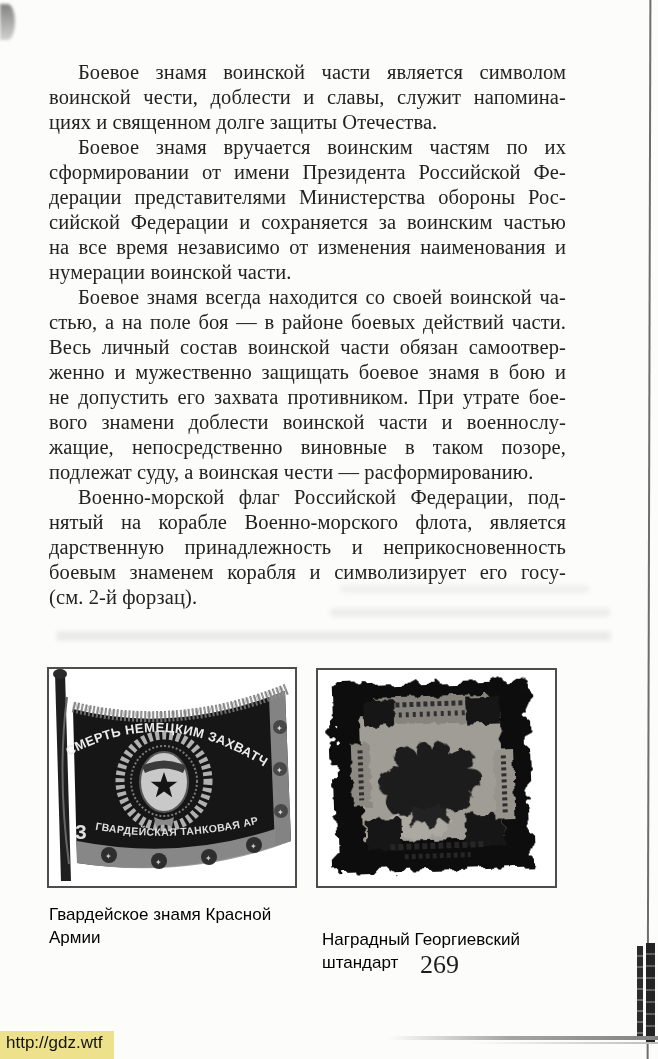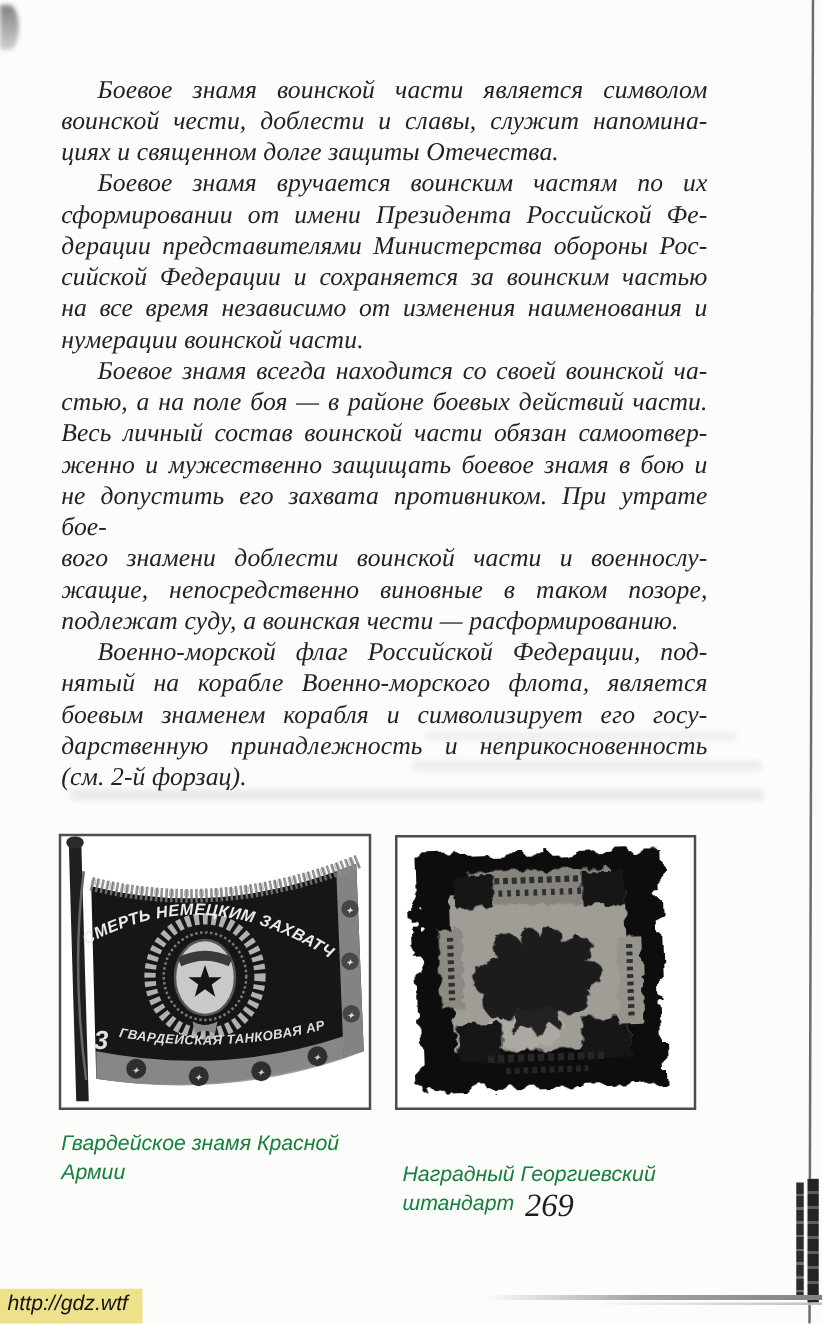--- a/index.html
+++ b/index.html
@@ -1,40 +1,40 @@
 <!DOCTYPE html>
 <html><head>
 <meta charset="utf-8">
 <style>
   html,body{margin:0;padding:0;}
   #page{
     position:relative;width:658px;height:1059px;overflow:hidden;
     background:#fcfcfa;
-    font-family:"Liberation Serif",serif;color:#1f1f1f;font-style:italic;
+    font-family:"Liberation Serif",serif;color:#1f1f1f;
   }
   
   #text-block{
     position:absolute;left:49px;top:60px;width:517px;
     font-size:20.5px;line-height:25px;letter-spacing:.1px;
     color:#222;
   }
   .bl{text-align:justify;text-align-last:justify;white-space:normal;}
   .bl.last{text-align-last:left;}
   .bl.ind{padding-left:29px;}
   
   .ghost{position:absolute;background:#8d8d8d;filter:blur(2.2px);border-radius:4px;}
   
   .fig{position:absolute;background:#fff;border:2px solid #4d4d4d;}
   #fig1{left:47px;top:667px;width:246px;height:217px;}
   #fig2{left:316px;top:668px;width:237px;height:216px;}
   .fig svg{display:block;}
   
   .cap{
     position:absolute;font-family:"Liberation Sans",sans-serif;
-    font-size:17px;line-height:23px;color:#15803d;
+    font-size:17px;line-height:23px;color:#000000;
   }
   #cap1{left:49px;top:903px;width:270px;}
   #cap2{left:322px;top:928px;width:240px;}
   
   #pagenum{
     position:absolute;left:420px;top:950px;width:145px;
     text-align:left;font-size:26px;color:#1d1d1d;
     font-family:"Liberation Serif",serif;
   }
   
@@ -108,22 +108,22 @@
       <div class="bl">Весь личный состав воинской части обязан самоотвер-</div>
       <div class="bl">женно и мужественно защищать боевое знамя в бою и</div>
       <div class="bl">не допустить его захвата противником. При утрате бое-</div>
       <div class="bl">вого знамени доблести воинской части и военнослу-</div>
       <div class="bl">жащие, непосредственно виновные в таком позоре,</div>
       <div class="bl last">подлежат суду, а воинская чести — расформированию.</div>
     </div>
     <div>
       <div class="bl ind">Военно-морской флаг Российской Федерации, под-</div>
       <div class="bl">нятый на корабле Военно-морского флота, является</div>
+      <div class="bl">дарственную принадлежность и неприкосновенность</div>
       <div class="bl">боевым знаменем корабля и символизирует его госу-</div>
-      <div class="bl">дарственную принадлежность и неприкосновенность</div>
       <div class="bl last">(см. 2-й форзац).</div>
     </div>
   </div>
 
   <div id="fig1" class="fig">
     <svg width="246" height="217" viewBox="0 0 246 217">
 
       <path d="M6,4 L16,4 L22,212 L12,212 Z" fill="#1f1f1f"></path>
       <ellipse cx="11" cy="5" rx="7" ry="5" fill="#2a2a2a"></ellipse>
       <path d="M18,28 C10,90 14,150 20,195" fill="none" stroke="#666" stroke-width="2"></path>

